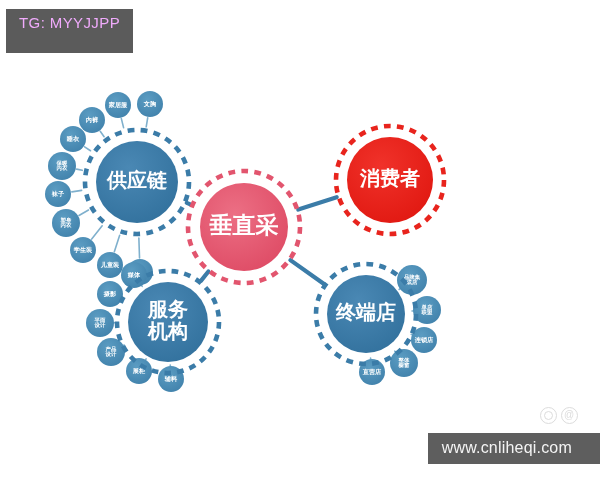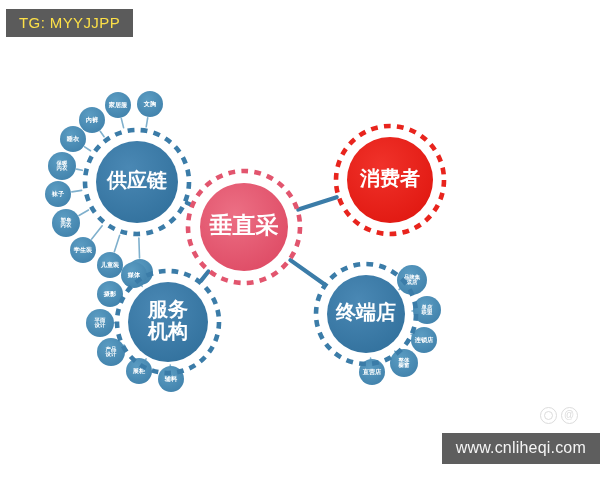--- a/index.html
+++ b/index.html
@@ -7,31 +7,31 @@
     width:600px;height:480px;
     background:#ffffff;
     font-family:"Liberation Sans","DejaVu Sans",sans-serif;
     position:relative;overflow:hidden;
   }
   #stage{position:absolute;inset:0;}
   svg#diagram{position:absolute;left:0;top:0;width:600px;height:480px;}
 
   .tg-badge{
     position:absolute;left:6px;top:9px;
-    background:#5b5b5b;color:#fde047;
+    background:#5b5b5b;color:#f0abfc;
     font-size:15px;letter-spacing:.4px;
-    padding:6px 13px 7px 13px;
+    padding:6px 13px 23px 13px;
     line-height:1;
     white-space:nowrap;
   }
   .url-badge{
     position:absolute;right:0px;bottom:16px;
     background:#5e5e5e;color:#f4f4f4;
     font-size:16px;letter-spacing:.2px;
-    padding:7px 14px 8px 14px;
+    padding:7px 28px 8px 14px;
     line-height:1;white-space:nowrap;
   }
   .wm{
     position:absolute;right:22px;bottom:56px;
     color:#d9d9d9;font-size:15px;
     letter-spacing:1px;white-space:nowrap;
     display:flex;align-items:center;gap:4px;
     user-select:none;
   }
   .wm .wm-mark{

